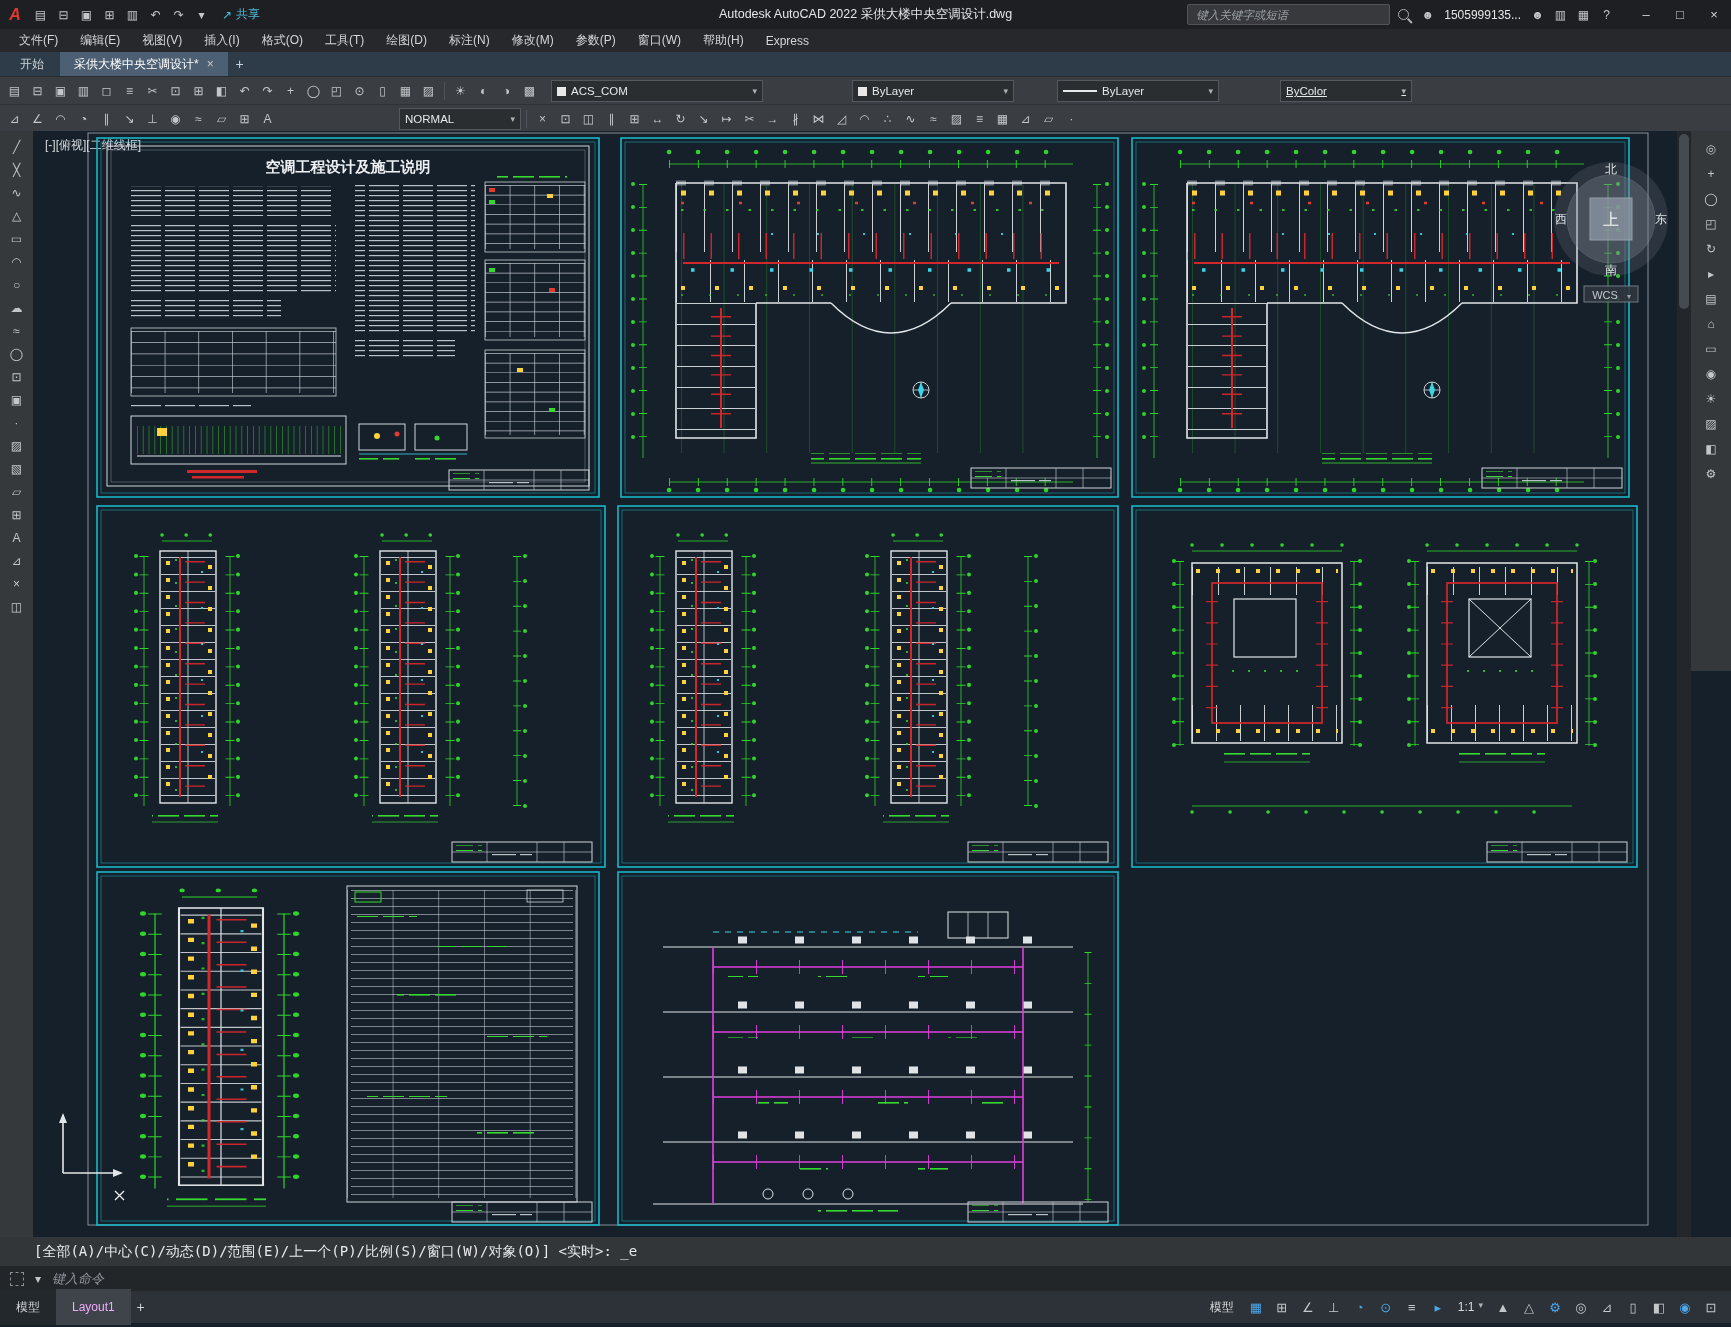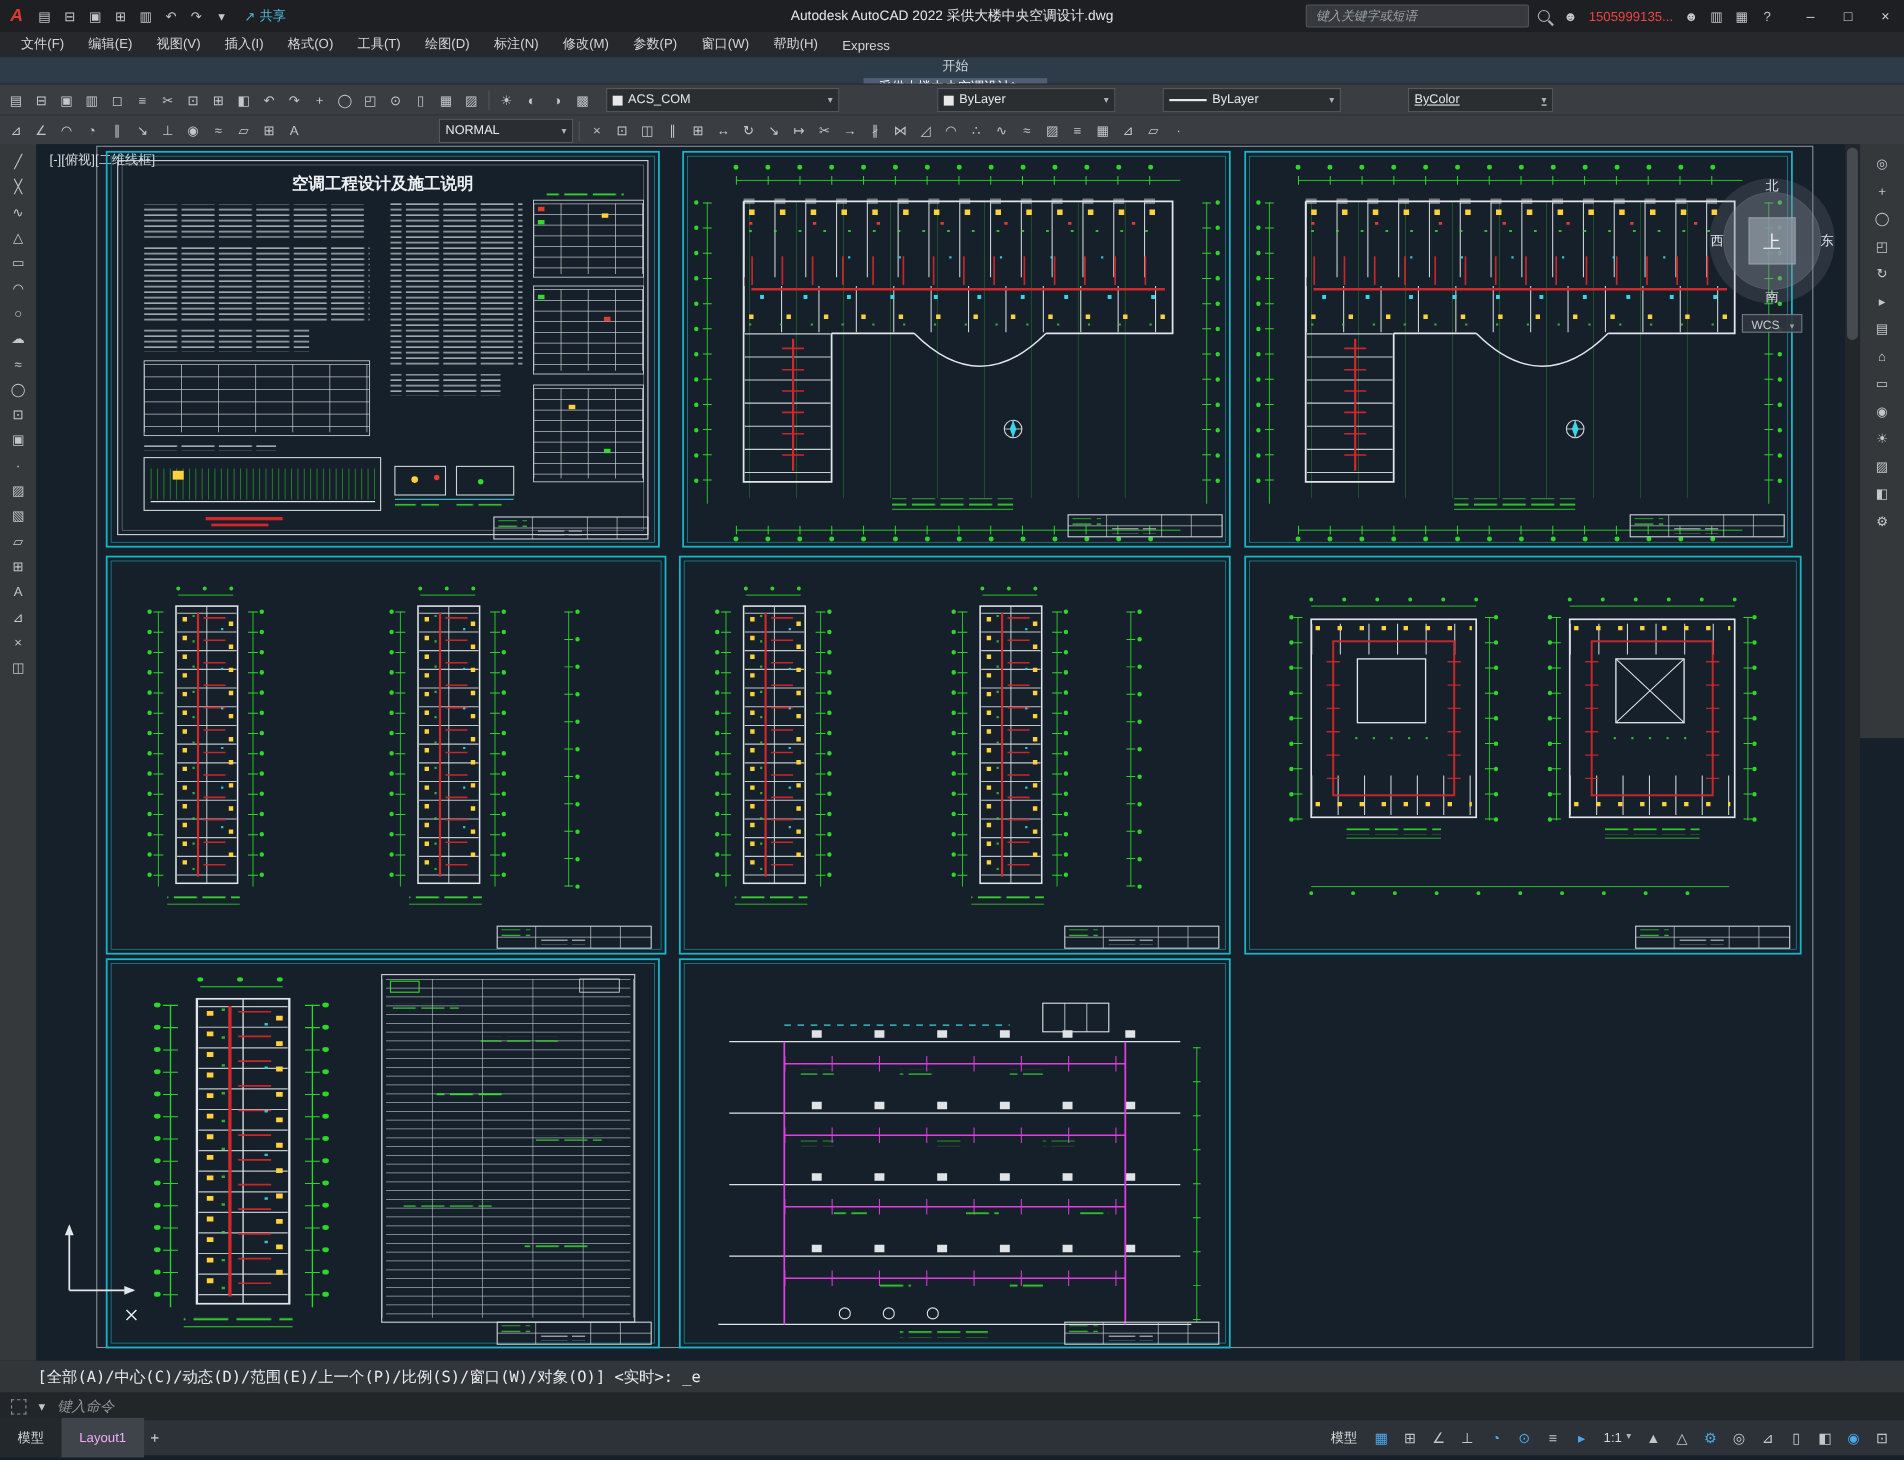--- a/index.html
+++ b/index.html
@@ -11,28 +11,28 @@
   .qicons{display:flex;align-items:center;gap:2px;}
   .icon{width:21px;height:20px;display:flex;align-items:center;justify-content:center;font-size:12px;color:#c3c7ca;flex:0 0 auto;}
   .icon.accent{color:#4da6e8;}
   .share{display:flex;align-items:center;gap:4px;color:#4db8d8;margin-left:10px;font-size:12px;}
   .apptitle{position:absolute;left:50%;transform:translateX(-50%);white-space:nowrap;color:#e4e6e8;font-size:12.5px;}
   .tb-right{margin-left:auto;display:flex;align-items:center;gap:6px;padding-right:0;}
   .searchbox{width:185px;height:19px;background:#37393c;border:1px solid #515559;border-radius:2px;color:#cfd3d6;font-size:11.5px;font-style:italic;padding:0 8px;font-family:"Liberation Sans",sans-serif;}
   .searchbox::placeholder{color:#9ba1a6;font-style:italic;}
   .mag{width:9px;height:9px;border:1.5px solid #aab0b5;border-radius:50%;position:relative;margin:0 2px;}
   .mag::after{content:"";position:absolute;width:6px;height:1.5px;background:#aab0b5;transform:rotate(45deg);right:-5px;bottom:-2px;}
-  .account{font-size:12px;color:#ef4444;white-space:nowrap;}
+  .account{font-size:12px;color:#e5e5e5;white-space:nowrap;}
   .wincontrols{display:flex;margin-left:6px;}
   .winbtn{width:34px;height:29px;display:flex;align-items:center;justify-content:center;color:#cfd3d6;font-size:13px;}
   
   .menubar{top:29px;height:23px;background:#26282b;padding-left:8px;}
   .menu-item{padding:0 11px;font-size:12px;color:#d3d6d8;height:100%;display:flex;align-items:center;white-space:nowrap;}
   
-  .tabrow{top:52px;height:24px;background:#2e3c49;padding-left:6px;gap:2px;flex-direction:column;}
+  .tabrow{top:52px;height:24px;background:#2e3c49;padding-left:6px;gap:2px;}
   .ftab{height:24px;display:flex;align-items:center;padding:0 14px;font-size:12px;color:#cdd3d8;gap:8px;white-space:nowrap;}
   .ftab.active{background:#4d5f72;color:#fff;}
   .ftab .x{color:#c3c9ce;font-size:12px;}
   .addtab{width:20px;height:20px;display:flex;align-items:center;justify-content:center;color:#cdd3d8;font-size:14px;}
   
   .toolbar1{top:76px;height:28px;background:#3a3e42;border-top:1px solid #2a2d30;padding-left:4px;gap:1px;}
   .toolbar2{top:104px;height:27px;background:#3a3e42;border-top:1px solid #303335;padding-left:4px;gap:1px;}
   .sep{width:1px;height:18px;background:#50545a;margin:0 4px;flex:0 0 auto;}
   .combo{height:20px;background:#2b2e31;border:1px solid #55595d;color:#e6e8ea;font-size:11.5px;display:flex;align-items:center;padding:0 5px;gap:5px;flex:0 0 auto;}
   .combo .caret{margin-left:auto;color:#aeb2b6;font-size:9px;}

